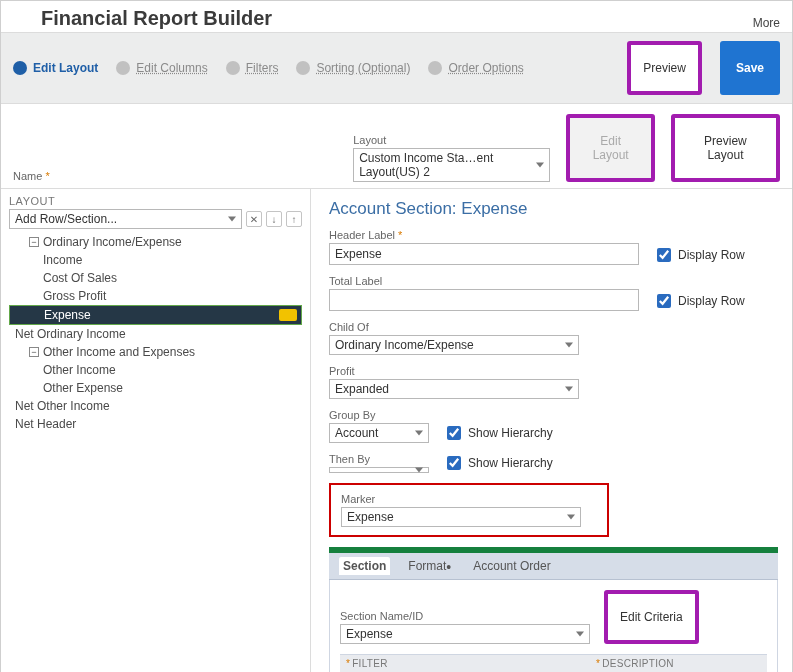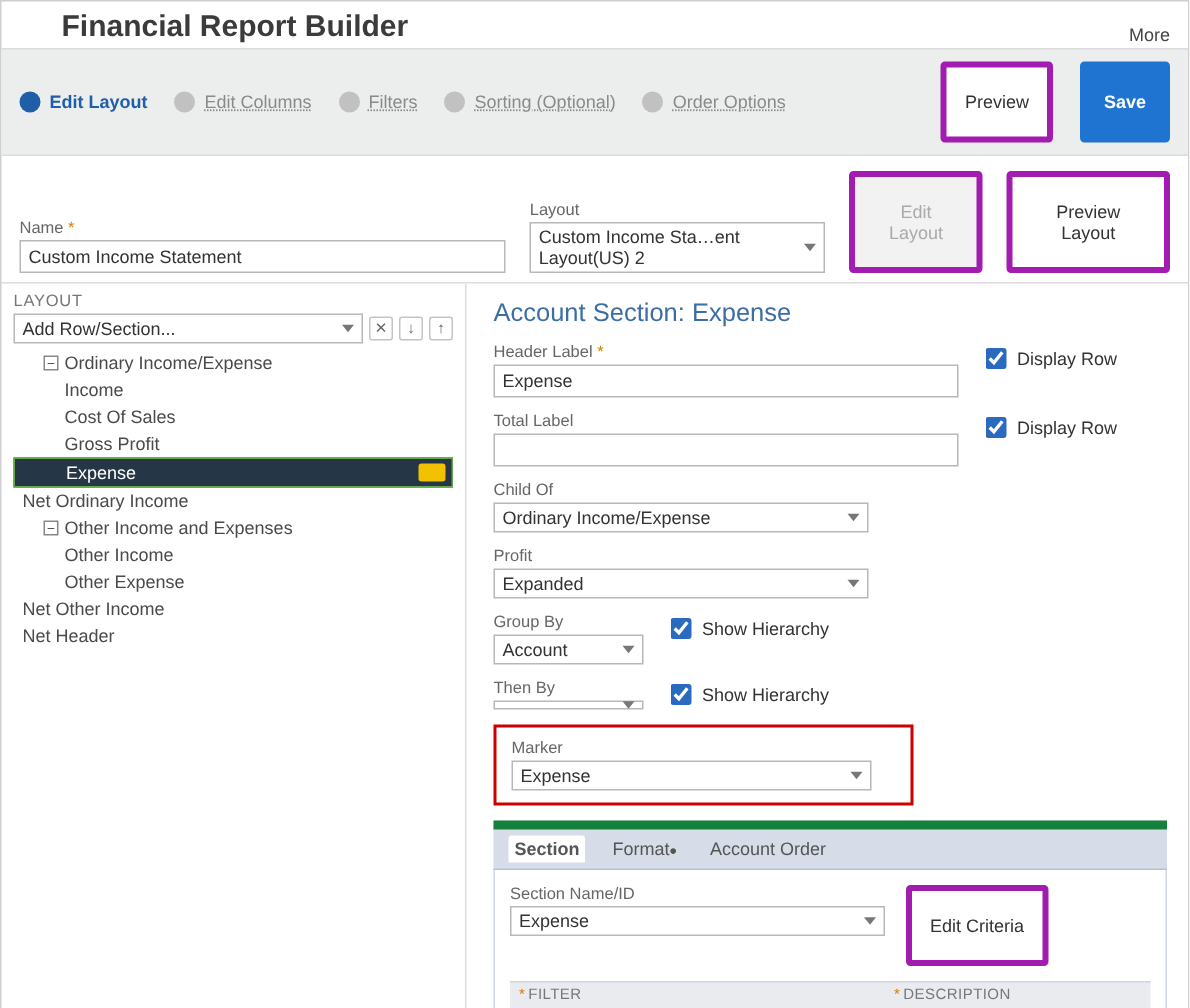--- a/index.html
+++ b/index.html
@@ -121,21 +121,21 @@
     position: relative;
   }
   .tree-item .exp {
     width:10px;height:10px;border:1px solid #888;display:inline-flex;align-items:center;justify-content:center;font-size:9px;line-height:1;
   }
   .tree-item.selected .edit-ic {
     margin-left:auto;width:18px;height:12px;background:#f2c200;border-radius:2px;
   }
   .right { flex:1; padding: 10px 14px 14px 18px; }
   .section-title { font-size: 17px; color: #3b6ea5; margin-bottom: 10px; }
-  .form-row { display:flex; align-items:flex-start; gap:14px; margin-bottom:10px; }
+  .form-row { display:flex; align-items:flex-end; gap:14px; margin-bottom:10px; }
   .form-col { display:flex; flex-direction:column; gap:2px; }
   .chk { display:flex;align-items:center;gap:4px; }
   .chk input { width:14px;height:14px; accent-color:#2a6bbf;}
   .marker-box { border: 2px solid #c00; padding: 8px 10px; width: 280px; margin-top:4px; margin-bottom:10px;}
   .subtabs {
     background: #d6dde8;
     border-top:6px solid #15803d;
     border-bottom:1px solid #b7c1d1;
     display:flex; gap:14px;
     padding: 4px 10px;
@@ -192,21 +192,20 @@
       <span class="step-label">Order Options</span>
     </div>
     <div class="spacer"></div>
     <button class="btn">Preview</button>
     <button class="btn primary">Save</button>
   </div>
 
   <div class="toprow">
     <div class="field" style="width:345px;">
       <span class="label req">Name</span>
-      <input class="input" value="Custom Income Statement" style="">
     </div>
     <div class="field" style="width:210px;">
       <span class="label">Layout</span>
       <div class="select">Custom Income Sta…ent Layout(US) 2</div>
     </div>
     <button class="btn disabled">Edit Layout</button>
     <button class="btn">Preview Layout</button>
   </div>
 
   <div class="main">

